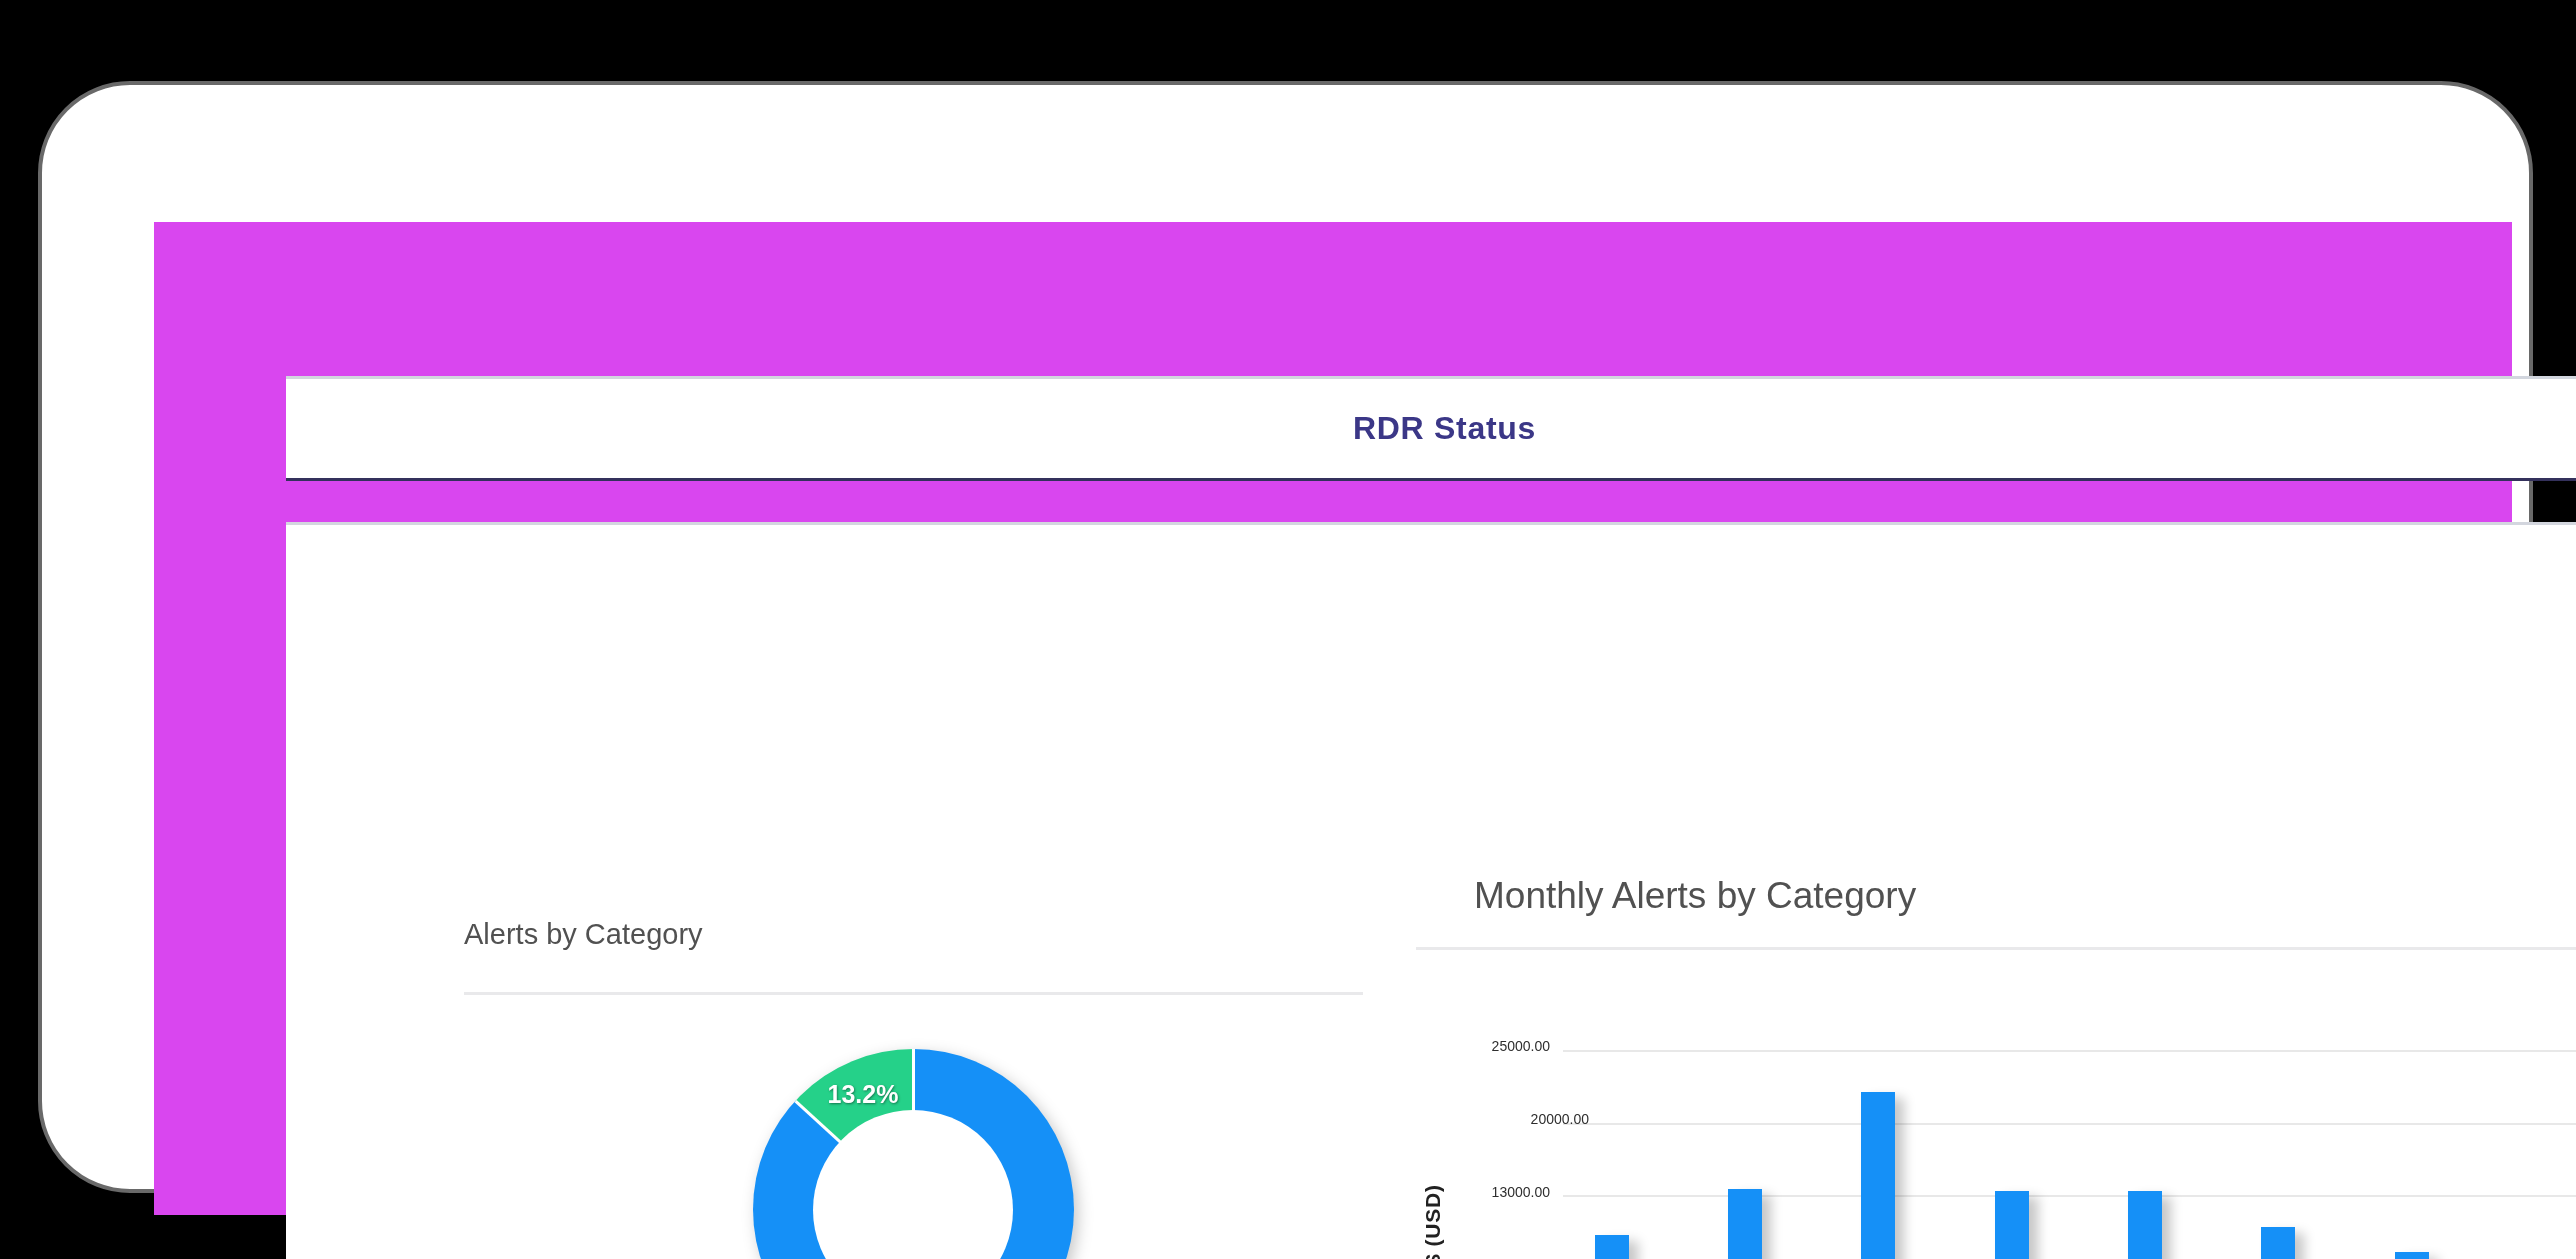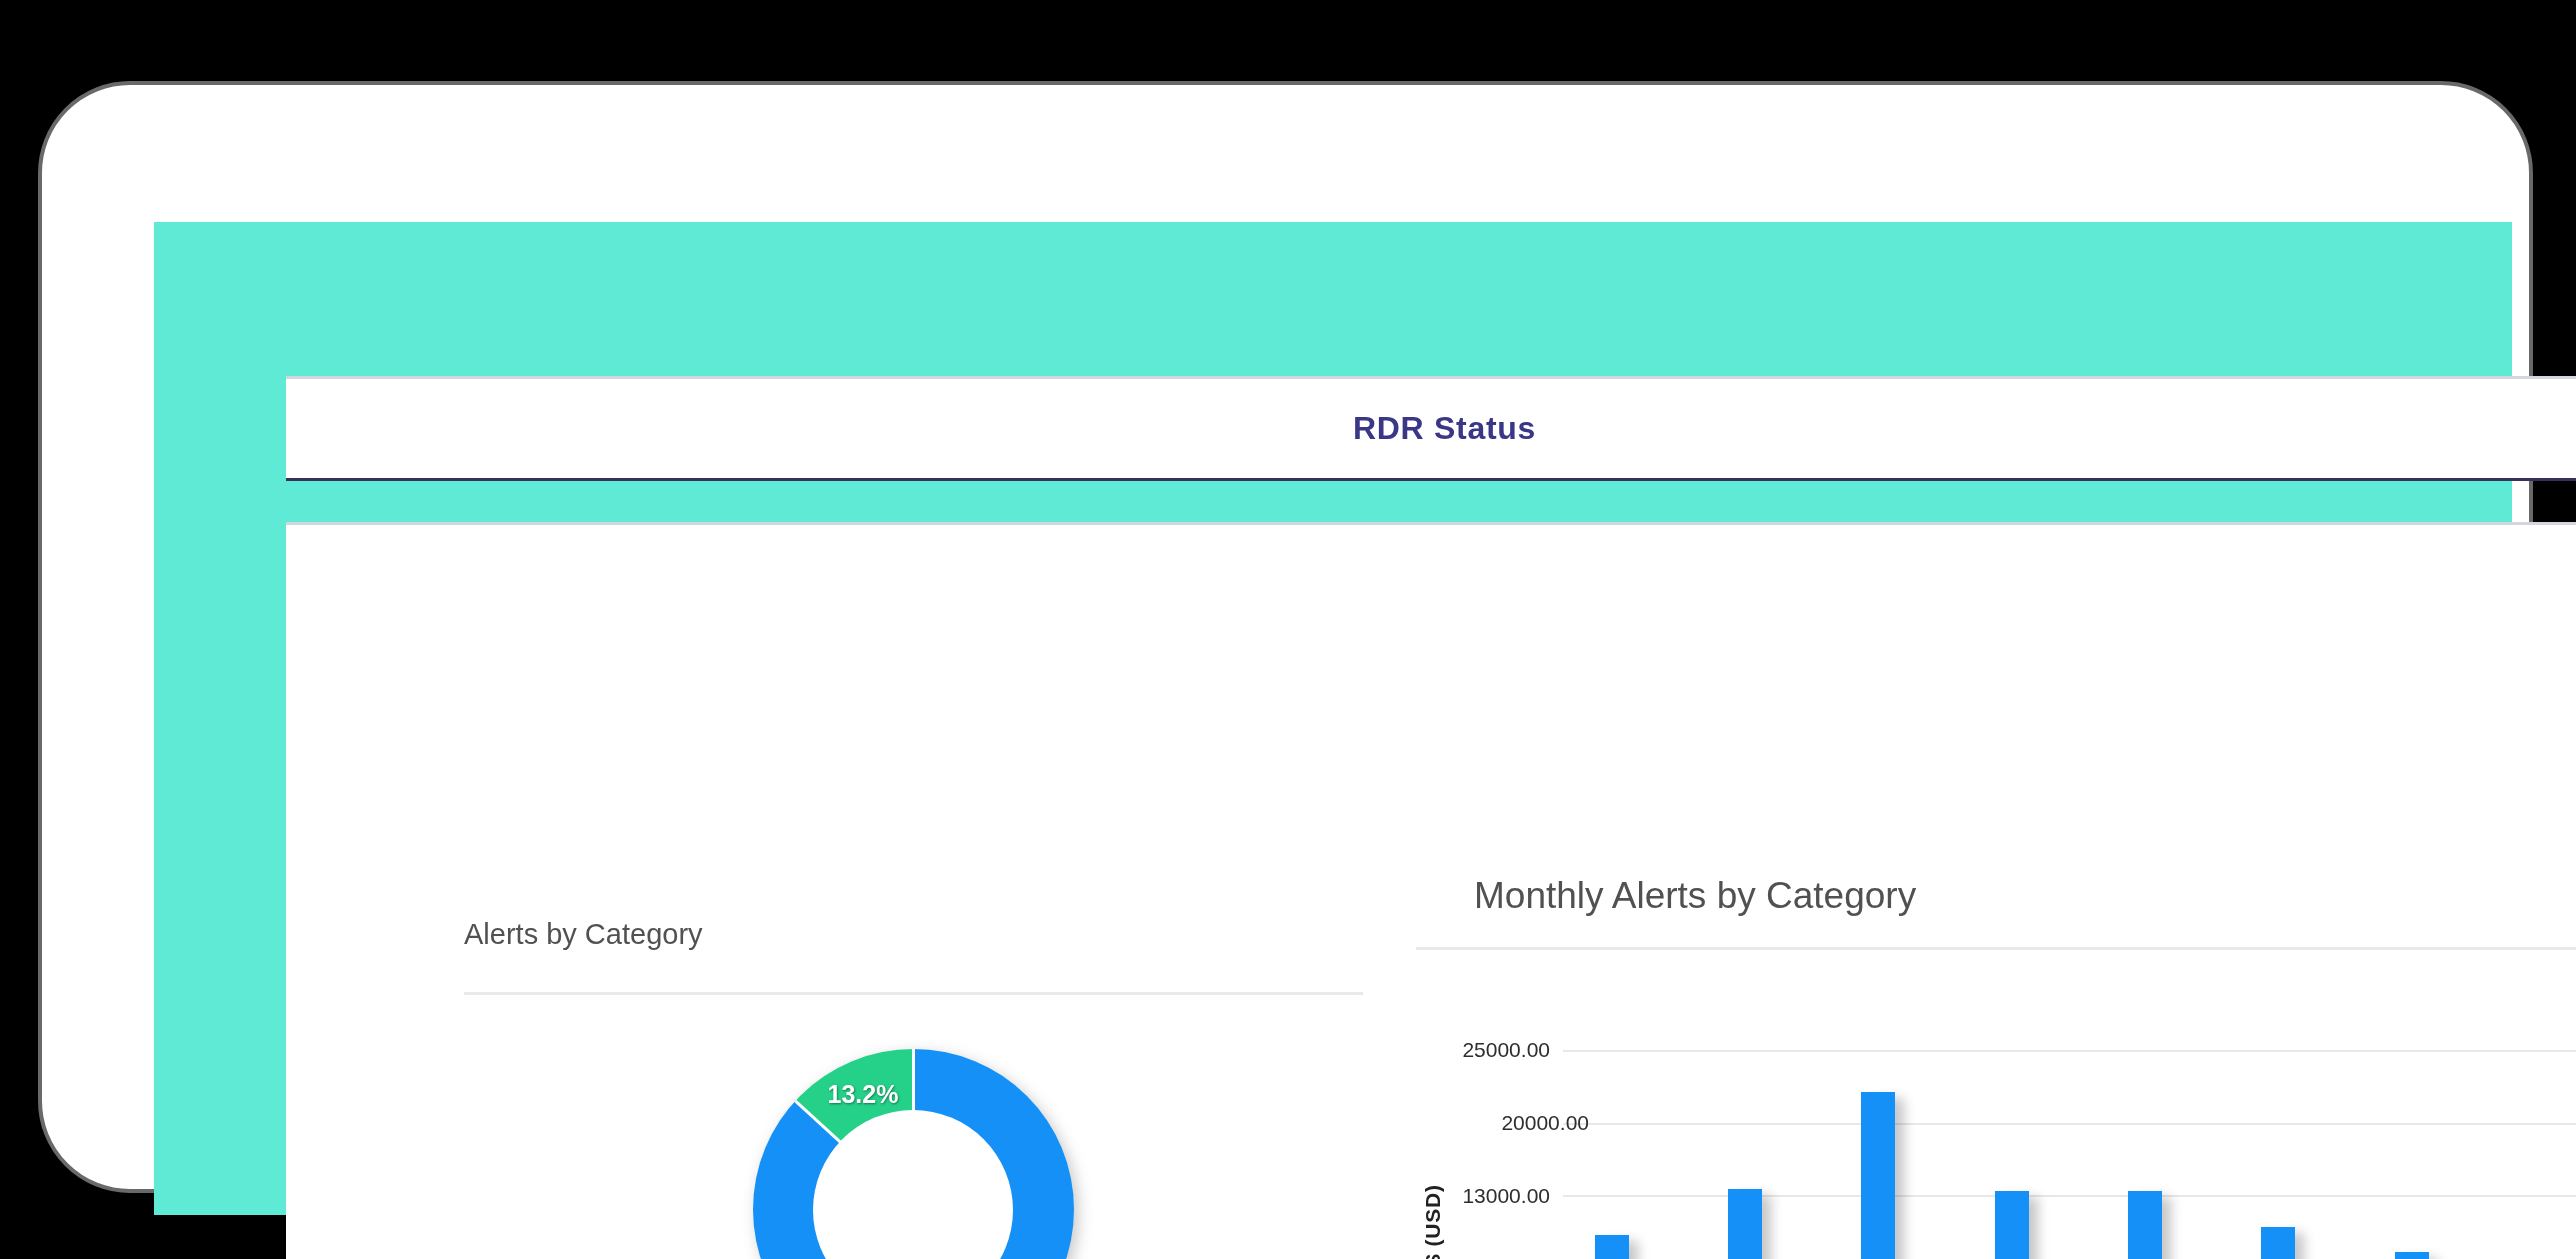--- a/index.html
+++ b/index.html
@@ -4,21 +4,21 @@
 <style>
   * { box-sizing: border-box; margin: 0; padding: 0; }
   html, body { width: 2576px; height: 1260px; background: #000; overflow: hidden;
     font-family: "Liberation Sans", sans-serif; }
   .stage { position: relative; width: 2576px; height: 1260px; background: #000; }
 
   .window { position: absolute; left: 38px; top: 81px; width: 2495px; height: 1112px;
     background: #fff; border: 4.2px solid #696969; border-radius: 92px; }
 
   .panel { position: absolute; left: 112px; top: 137px; width: 2358px; height: 993px;
-    background: #5eead4; }
+    background: #d946ef; }
 
   .header-card { position: absolute; left: 132px; top: 154px; width: 2317px; height: 105px;
     background: #fff; border-top: 3.4px solid #d2d6de; border-bottom: 3.4px solid #34315c;
     display: flex; align-items: center; justify-content: center; }
   .page-title { font-size: 32px; font-weight: bold; color: #3b3787; letter-spacing: 0.7px; }
 
   .content-card { position: absolute; left: 132px; top: 300px; width: 2317px; height: 811px;
     background: #fff; border-top: 3.4px solid #d3d6de; }
 
   .section-title { position: absolute; color: #515151; line-height: 1; white-space: nowrap; }
@@ -29,21 +29,21 @@
     filter: drop-shadow(4.2px 5.9px 7.6px rgba(0,0,0,0.22)); }
   .donut-separator { position: absolute; width: 3.4px; background: #fff;
     transform-origin: 50% 100%; }
   .donut-hole { position: absolute; border-radius: 50%; background: #fff; }
   .pct-label { position: absolute; transform: translate(-50%,-50%); color: #fff;
     font-weight: bold; font-size: 25px; text-shadow: 0.8px 1.7px 2.5px rgba(0,0,0,0.45);
     white-space: nowrap; }
 
   
   .gridline { position: absolute; height: 1.7px; background: #e8e8e8; }
-  .y-tick { position: absolute; width: 155px; text-align: right; font-size: 21px;
+  .y-tick { position: absolute; width: 155px; text-align: right; font-size: 14px;
     color: #2e2e2e; font-weight: 500; white-space: nowrap; }
   .y-axis-title { position: absolute; transform: translate(-50%,-50%) rotate(-90deg);
     font-size: 21px; font-weight: bold; color: #222; letter-spacing: 0.8px; white-space: nowrap; }
   .bar { position: absolute; box-shadow: 9.2px 5.9px 11.8px rgba(0,0,0,0.22); }
 </style>
 </head>
 <body>
 
 <div class="stage">
   <div class="window">

